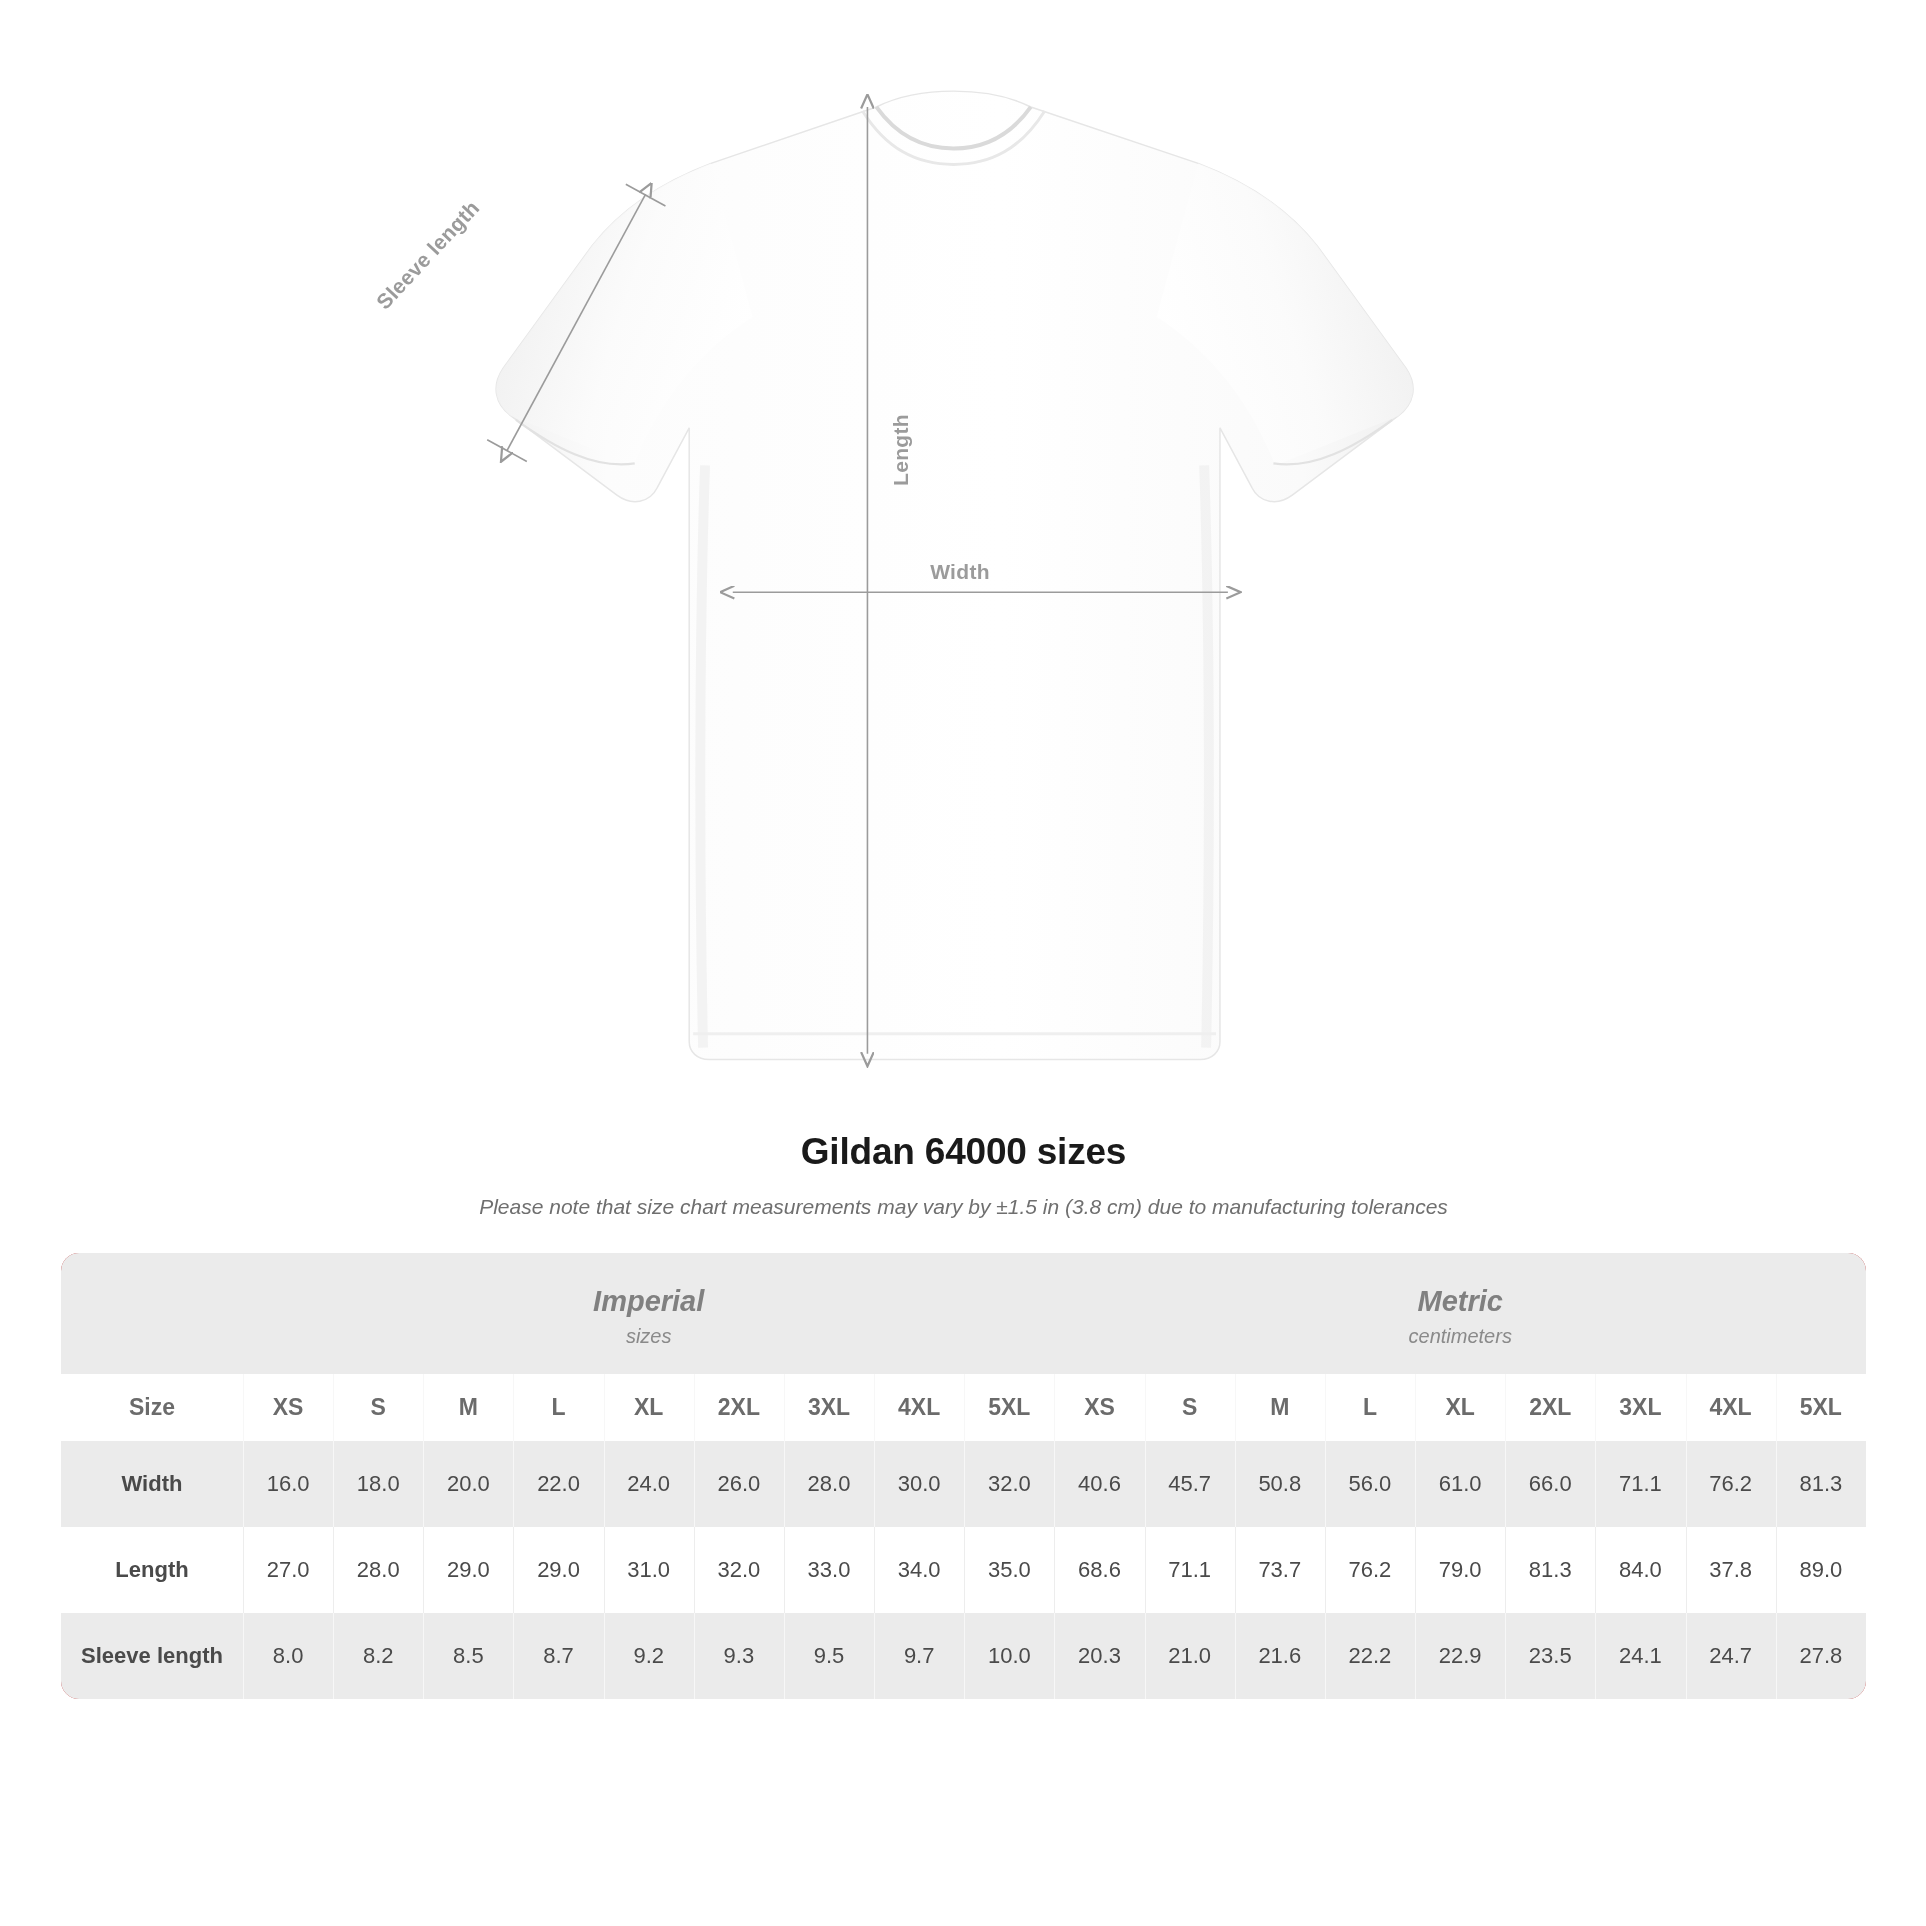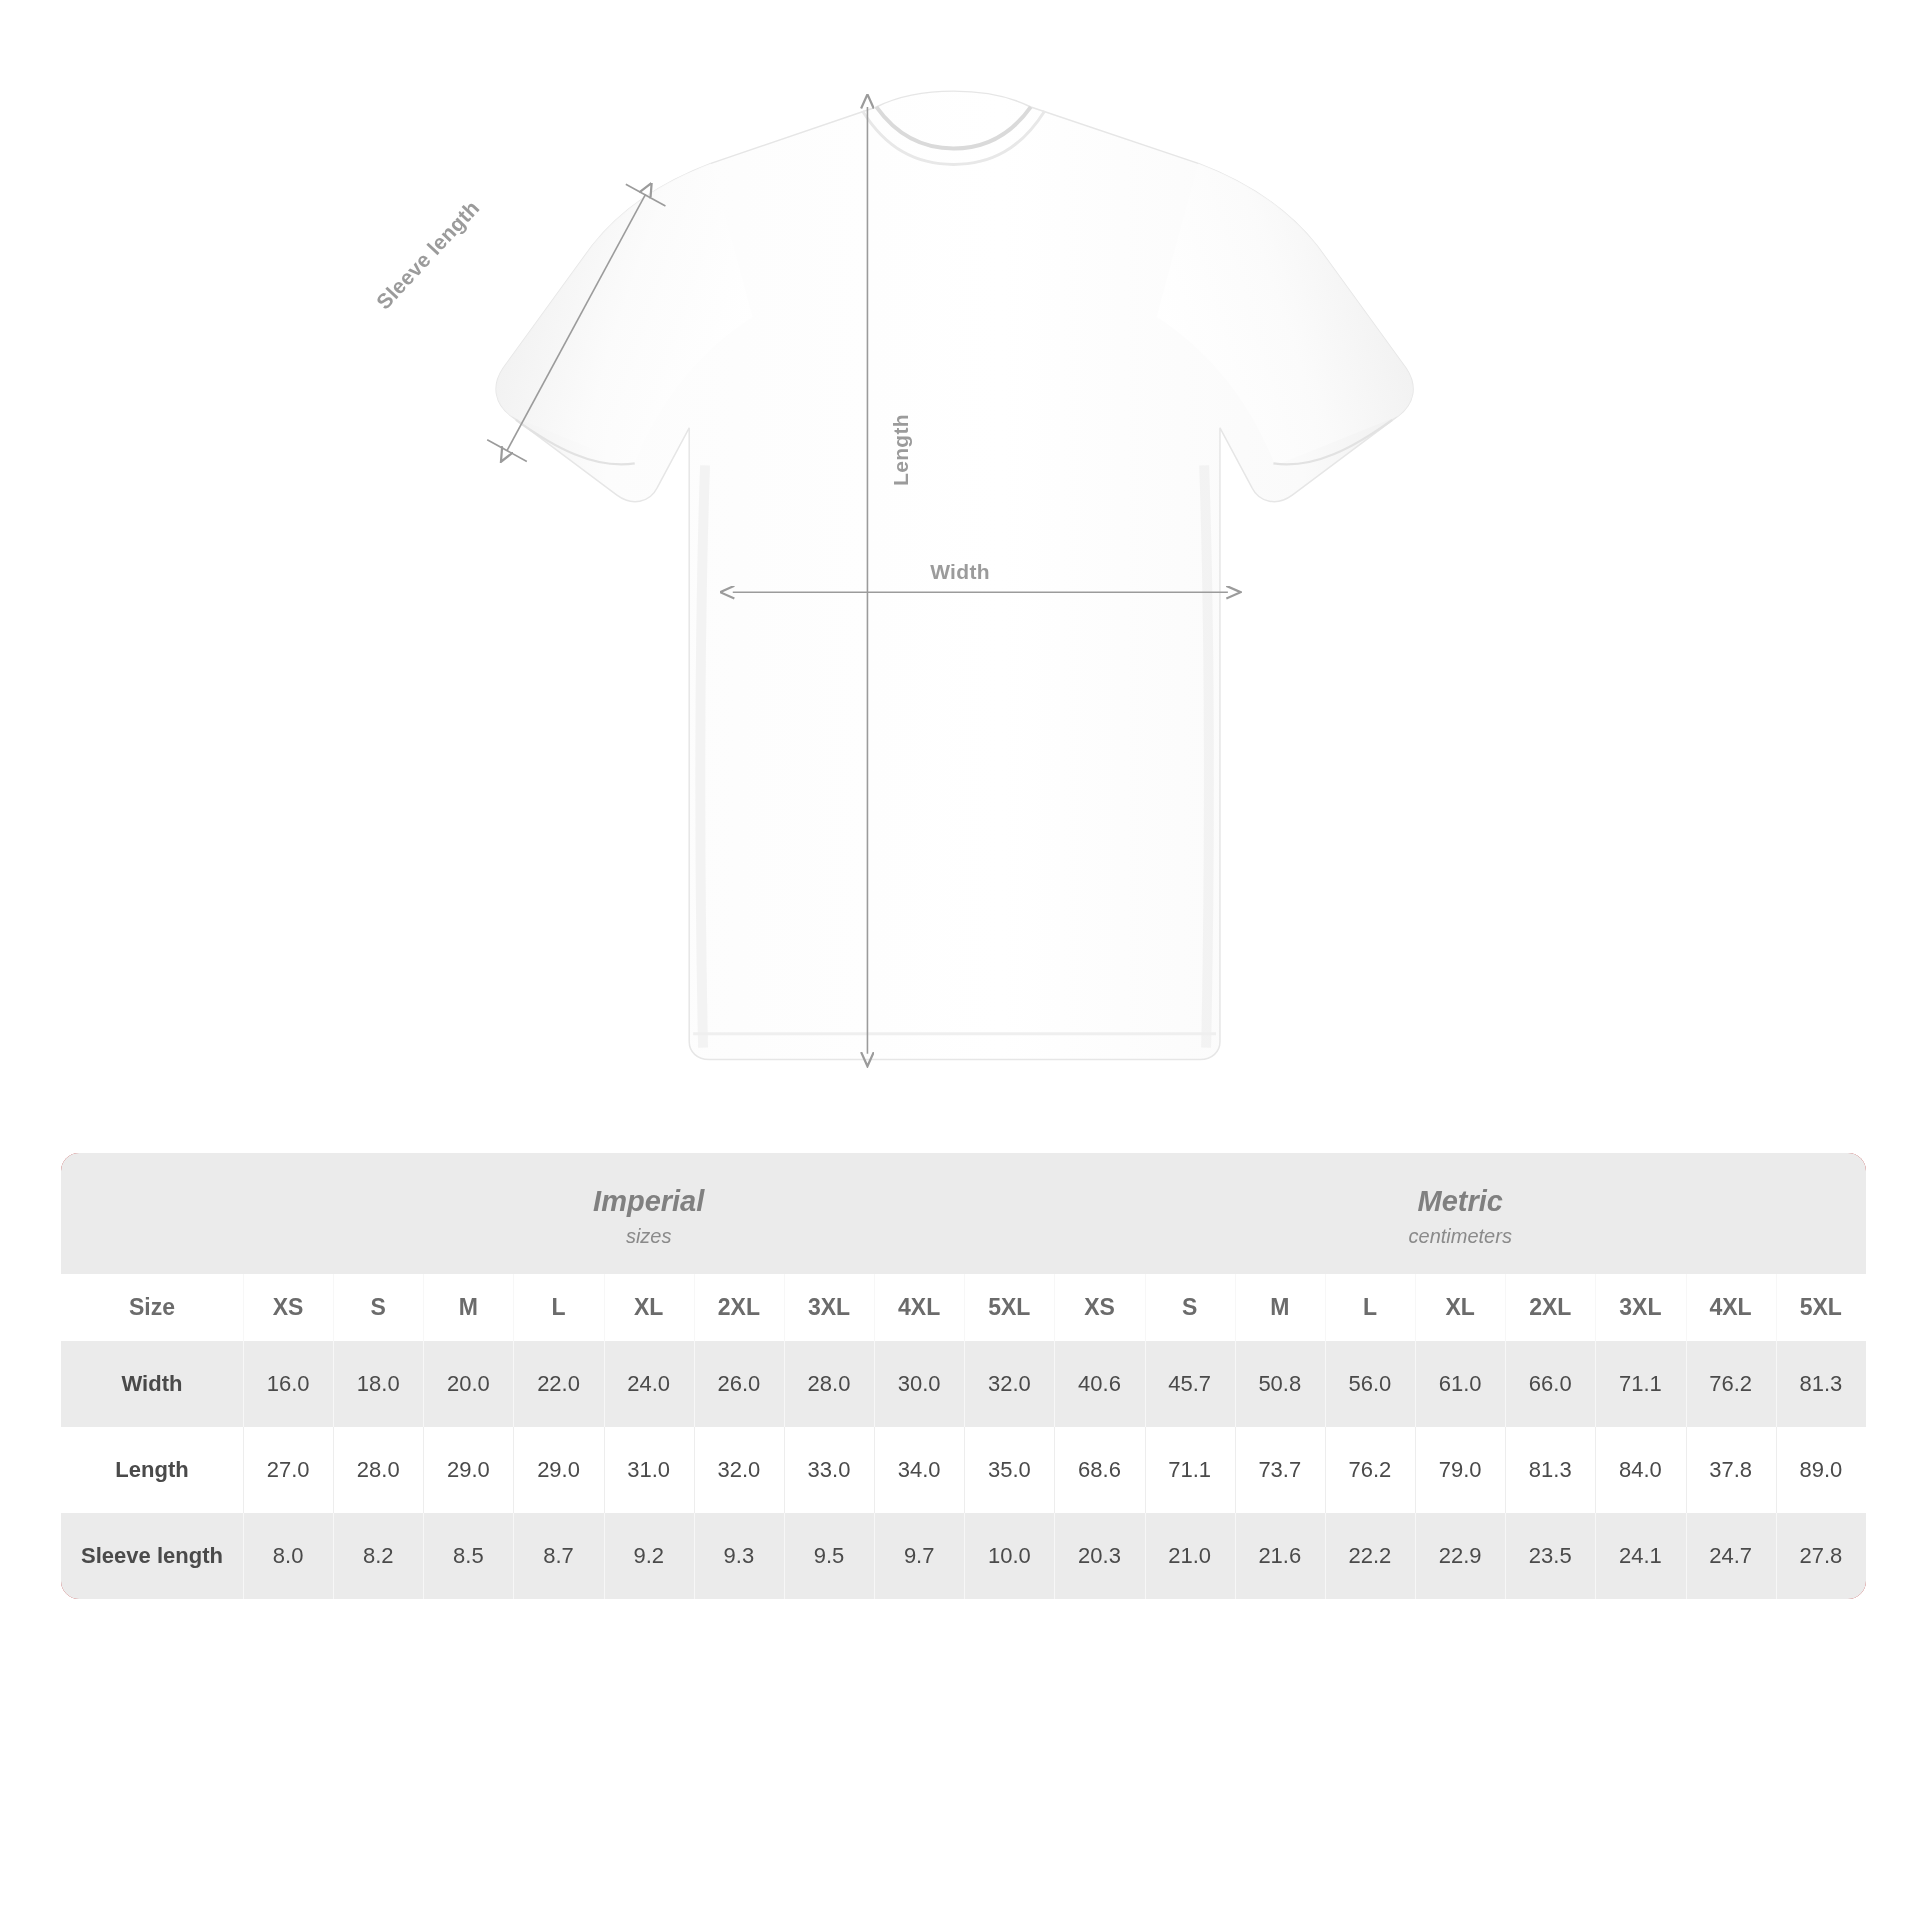--- a/index.html
+++ b/index.html
@@ -218,20 +218,24 @@
         <line x1="632" y1="186" x2="672" y2="208"></line>
         <line x1="492" y1="444" x2="532" y2="466"></line>
       </g>
     </svg>
 
     <div class="dim-label" id="label-sleeve">Sleeve length</div>
     <div class="dim-label" id="label-length">Length</div>
     <div class="dim-label" id="label-width">Width</div>
   </div>
 
+  <div class="title-block">
+    <div class="chart-title">Gildan 64000 sizes</div>
+    <div class="chart-note">Please note that size chart measurements may vary by ±1.5 in (3.8 cm) due to manufacturing tolerances</div>
+  </div>
 
   <div class="table-wrap">
     <table class="size-table">
       <colgroup id="size-table-colgroup">
           <col class="col-label">
           <col>
           <col>
           <col>
           <col>
           <col>

